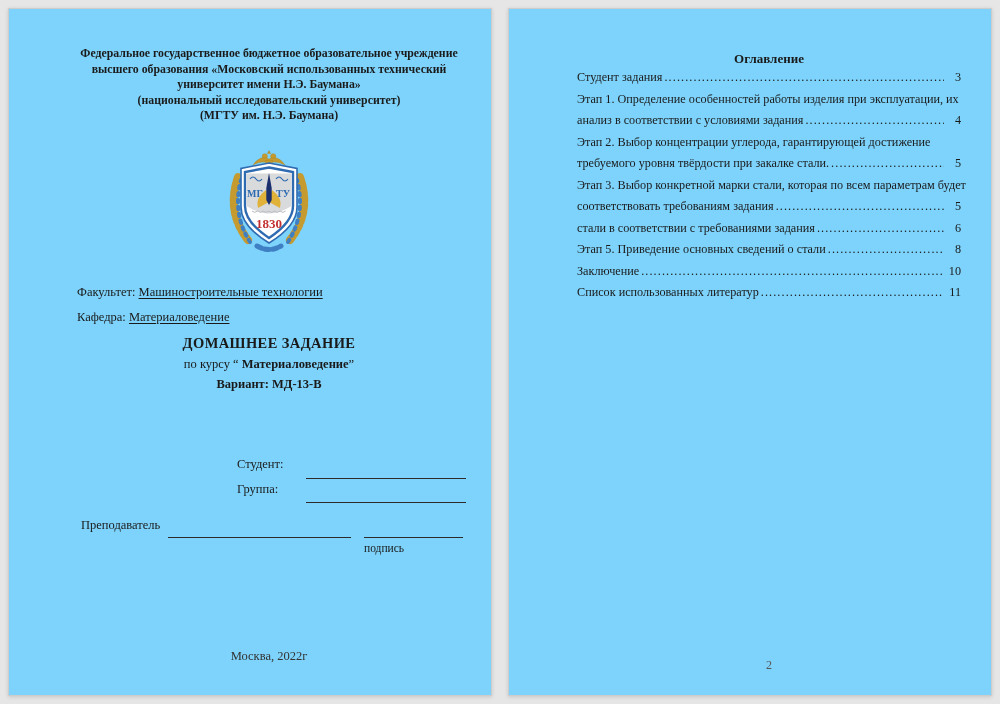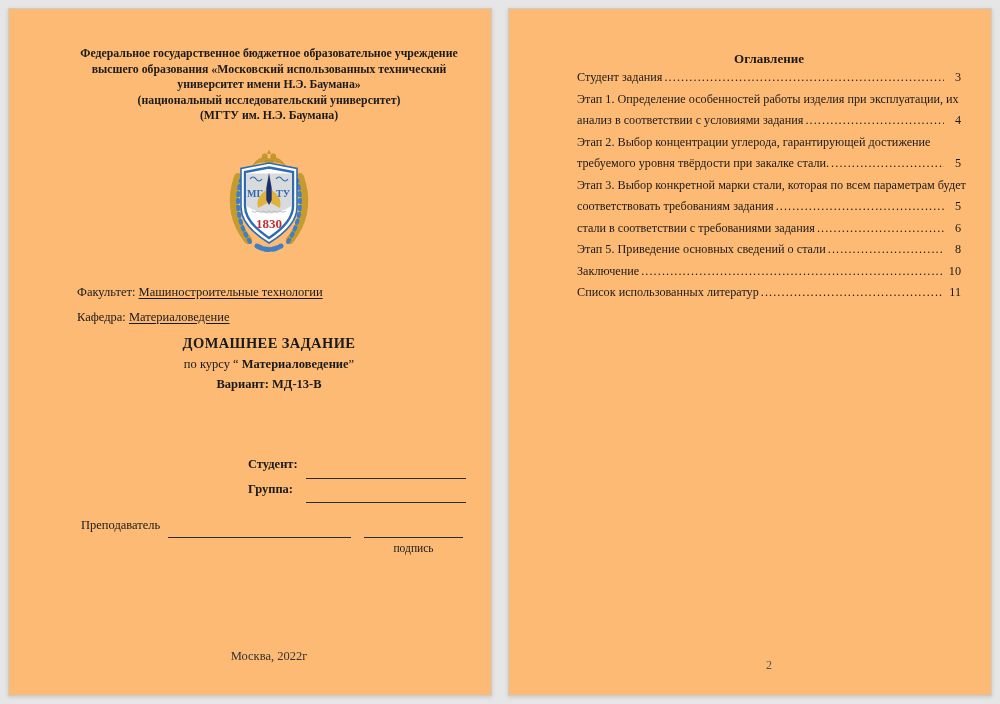--- a/index.html
+++ b/index.html
@@ -7,21 +7,21 @@
     width:1000px;height:704px;
     background:#e6e6e6;
     font-family:"Liberation Serif","DejaVu Serif",serif;
     color:#1a1a1a;
     position:relative;
     overflow:hidden;
     -webkit-font-smoothing:antialiased;
   }
   .page{
     position:absolute;top:8px;width:484px;height:688px;
-    background:#fdba74;
+    background:#7dd3fc;
     border:1px solid #cccccc;
     box-shadow:0 1px 4px rgba(0,0,0,.14);
     box-sizing:border-box;
   }
   .page-left{left:8px;}
   .page-right{left:508px;}
 
   
   .header-block{
     position:absolute;top:37px;left:68px;right:30px;
@@ -36,26 +36,26 @@
     position:absolute;top:271px;left:68px;right:30px;
     font-size:12.5px;line-height:24.5px;
   }
   .faculty-block .val{text-decoration:underline;text-underline-offset:2px;margin-top:44px;}
   .title-block{
     position:absolute;top:324px;left:68px;right:30px;
     text-align:center;font-size:12.5px;line-height:20.5px;
   }
   .title-block .main-title{font-weight:bold;font-size:14.5px;letter-spacing:.4px;}
   .title-block b{font-weight:bold;}
-  .student-label{position:absolute;left:239px;font-size:12.5px;font-weight:bold;}
+  .student-label{position:absolute;left:228px;font-size:12.5px;}
   .teacher-label{position:absolute;left:72px;top:509px;font-size:12.5px;}
   .blank-line{position:absolute;border-top:1px solid #2b2b2b;height:0;}
   .signature-caption{
     position:absolute;left:355px;top:533px;width:99px;
-    text-align:center;font-size:11.5px;
+    font-size:11.5px;
   }
   .city-line{
     position:absolute;top:640px;left:68px;right:30px;
     text-align:center;font-size:12.5px;color:#333;
   }
 
   
   .toc-title{
     position:absolute;top:42px;left:68px;right:30px;
     text-align:center;font-weight:bold;font-size:13px;

